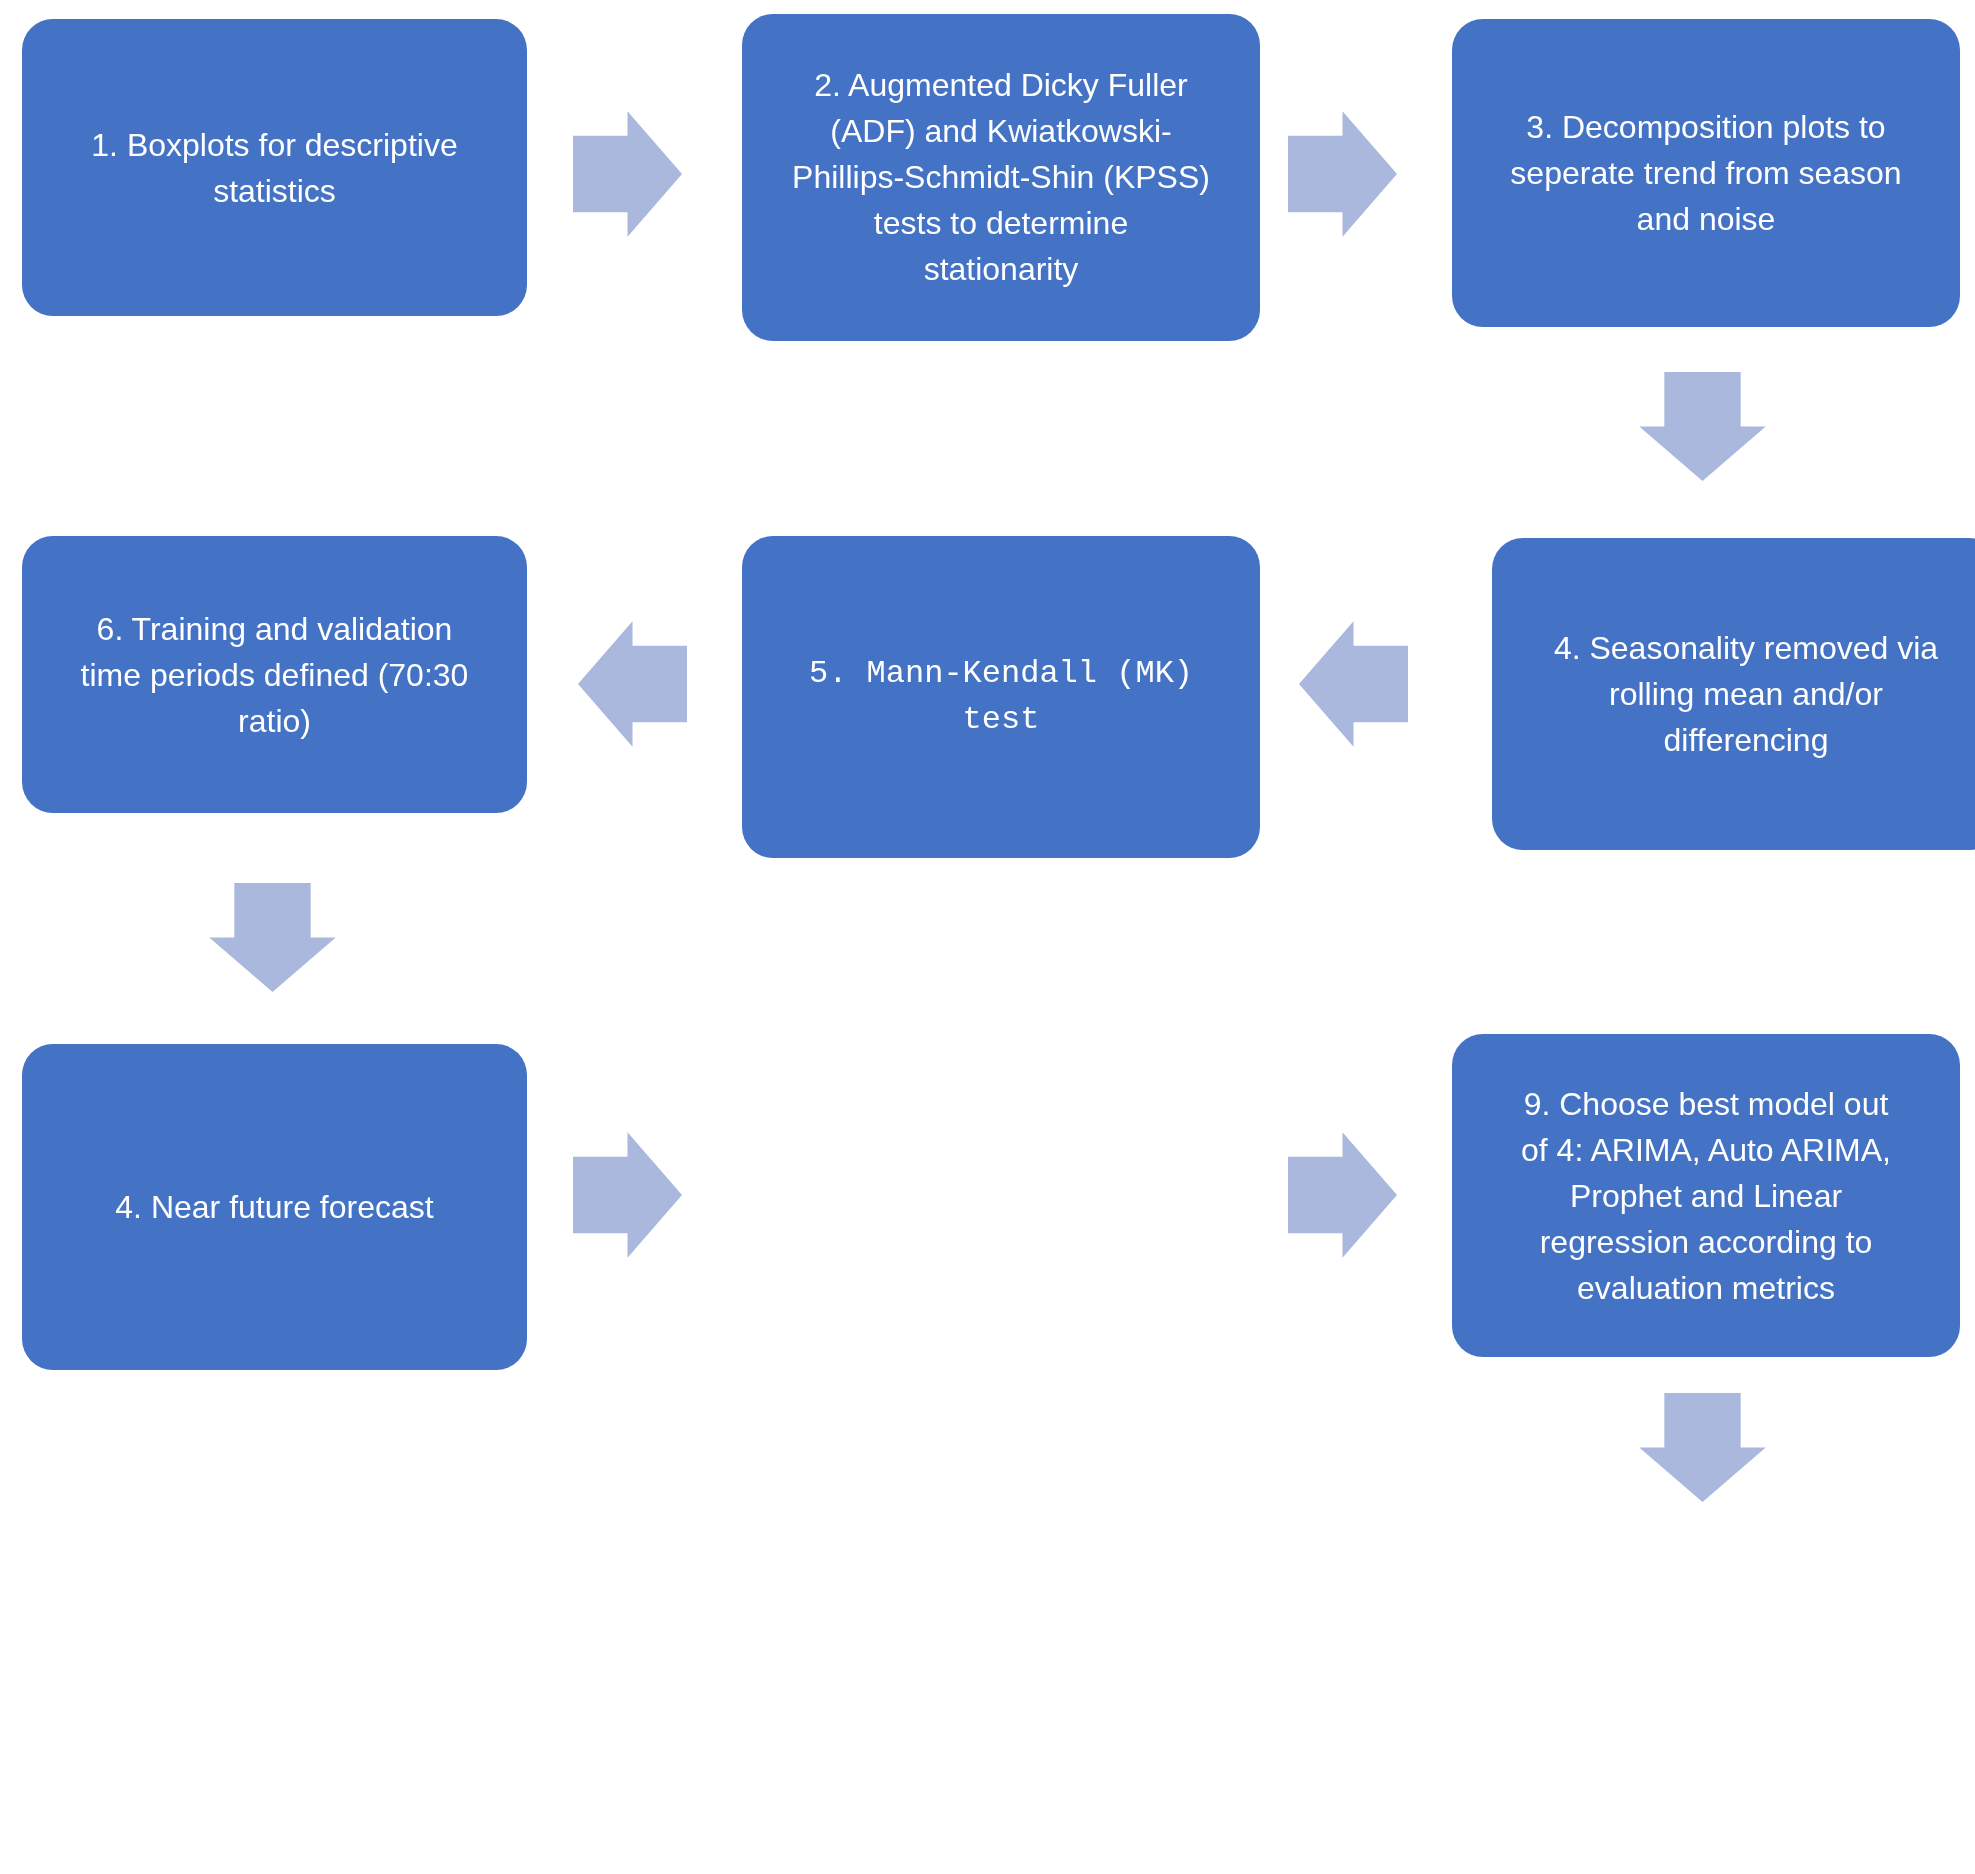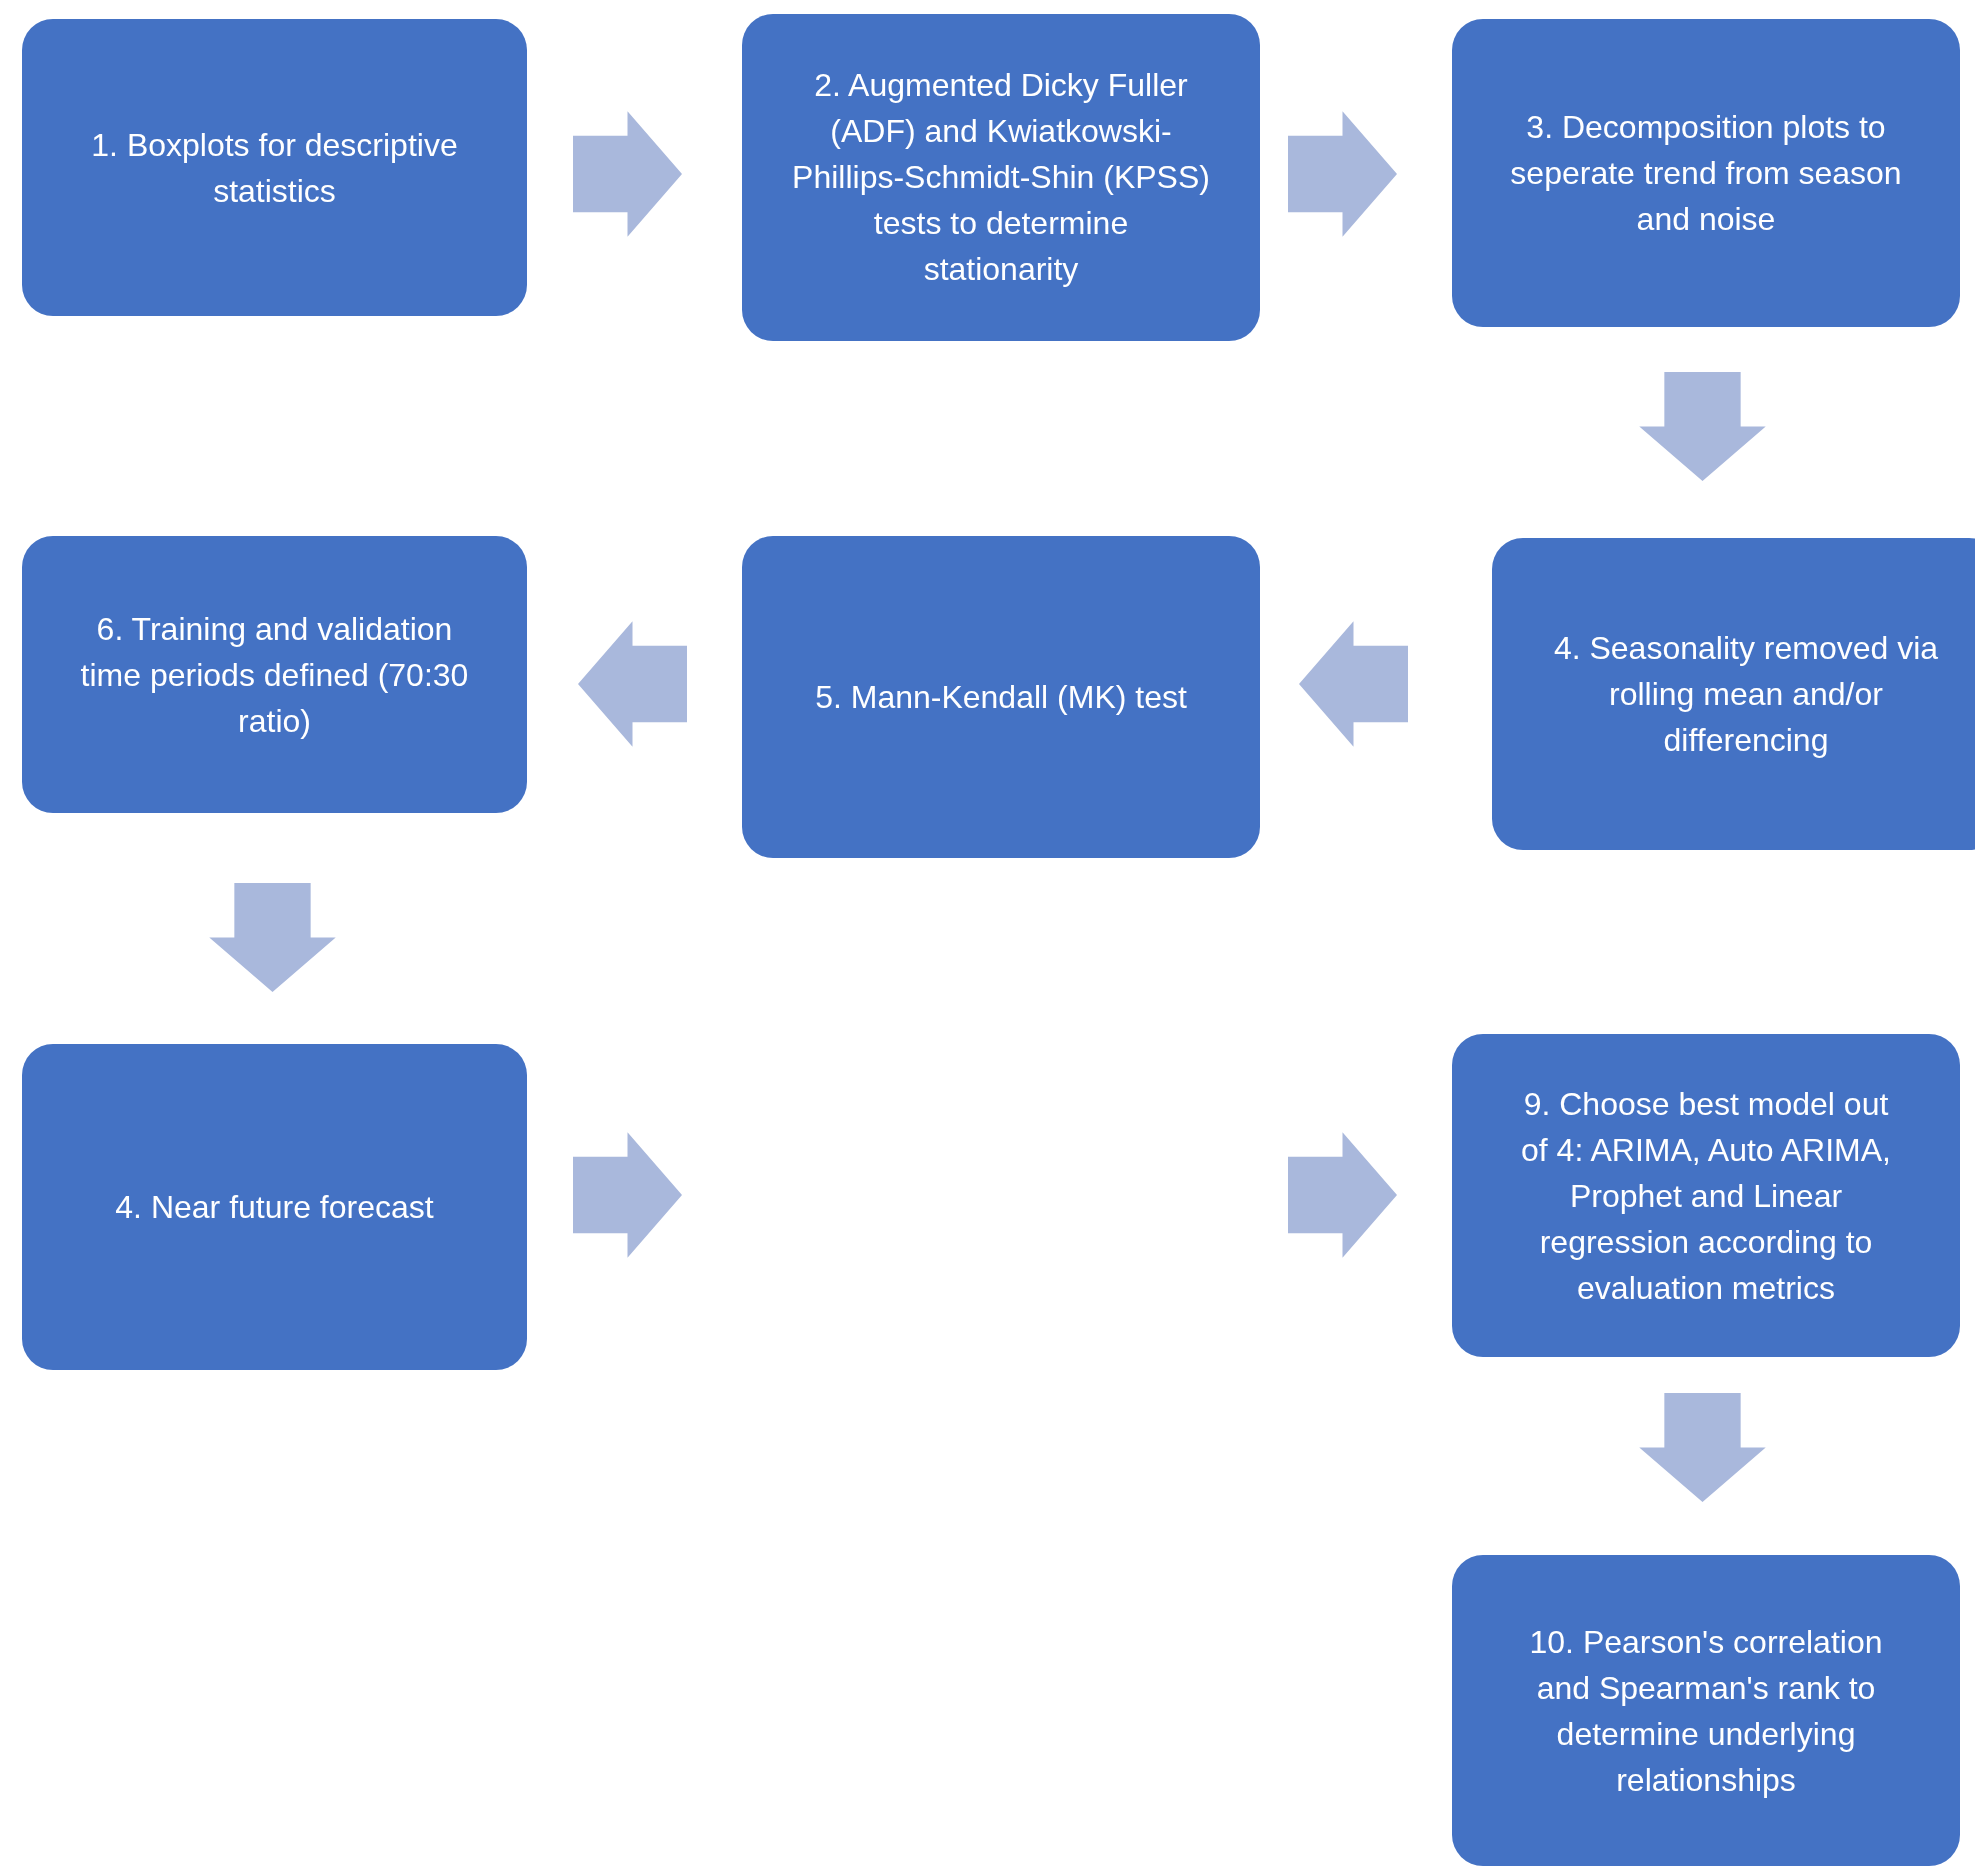--- a/index.html
+++ b/index.html
@@ -40,21 +40,21 @@
     display:block;
   }
   .connector polygon{
     fill:var(--arrow-fill);
   }
   
   .n1 {left:22px;   top:19px;   width:505px; height:297px;}
   .n2 {left:742px; top:13.6px;   width:518px; height:327px;}
   .n3 {left:1452px; top:19px;   width:508px; height:308px;}
   .n4 {left:1452px; top:538px;  width:508px; height:312px;margin-left:40px;}
-  .n5 {left:742px; top:536px;  width:518px; height:322px;}
+  .n5 {left:742px; top:536px;  width:518px; height:322px;font-family:Liberation Mono, monospace;}
   .n6 {left:22px;   top:536px;  width:505px; height:277px;}
   .n7 {left:22px;   top:1044px; width:505px; height:326px;}
   .n8 {left:742px; top:1045px; width:518px; height:319px;}
   .n9 {left:1452px; top:1034px; width:508px; height:323px;}
   .n10{left:1452px; top:1555px; width:508px; height:311px;}
   
   .a1{left:573px; top:111px;  width:109px; height:126px;}
   .a2{left:1288px; top:111px;  width:109px; height:126px;}
   .a3{left:1639px; top:372px;  width:127px; height:109px;}
   .a4{left:1299px; top:621px; width:109px; height:126px;}
@@ -85,24 +85,20 @@
   <div class="node n5">5. Mann-Kendall (MK) test</div>
   <div class="node n6">6. Training and validation
 time periods defined (70:30
 ratio)</div>
   <div class="node n7">4. Near future forecast</div>
   <div class="node n9">9. Choose best model out
 of 4: ARIMA, Auto ARIMA,
 Prophet and Linear
 regression according to
 evaluation metrics</div>
-  <div class="node n10">10. Pearson's correlation
-and Spearman's rank to
-determine underlying
-relationships</div>
 
   <svg class="connector a1" viewBox="0 0 200 230" aria-hidden="true">
     <polygon points="0,45 100,45 100,0 200,115 100,230 100,185 0,185"></polygon>
   </svg>
   <svg class="connector a2" viewBox="0 0 200 230" aria-hidden="true">
     <polygon points="0,45 100,45 100,0 200,115 100,230 100,185 0,185"></polygon>
   </svg>
   <svg class="connector a7" viewBox="0 0 200 230" aria-hidden="true">
     <polygon points="0,45 100,45 100,0 200,115 100,230 100,185 0,185"></polygon>
   </svg>

